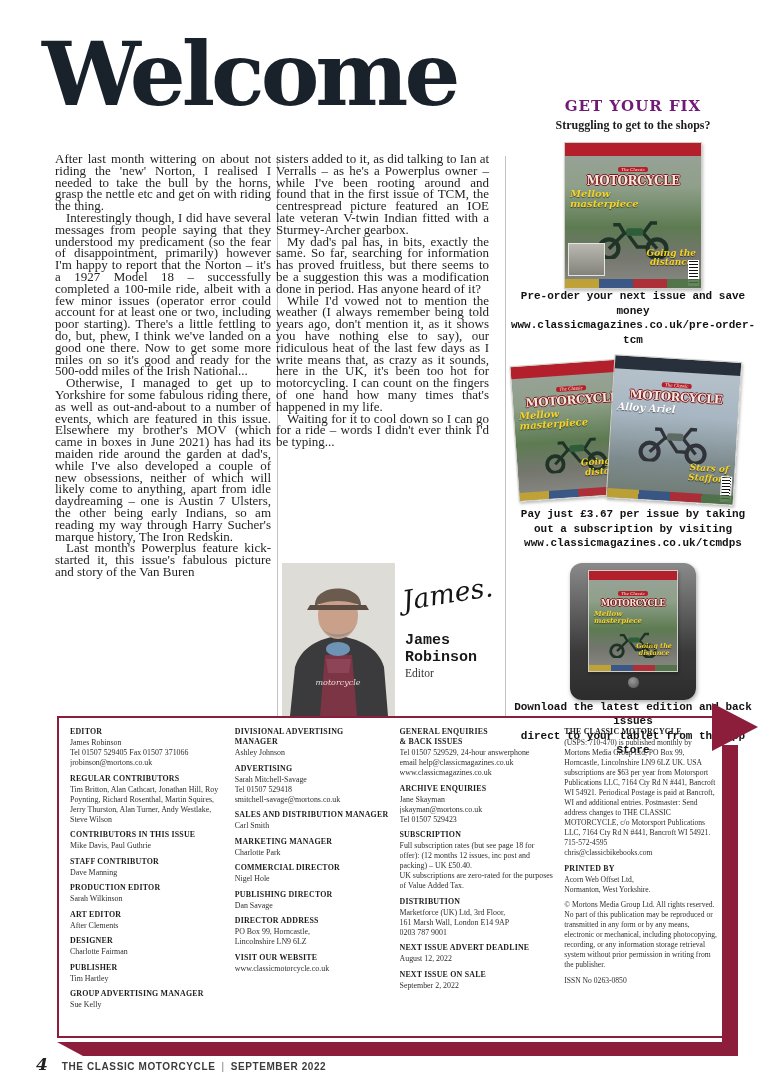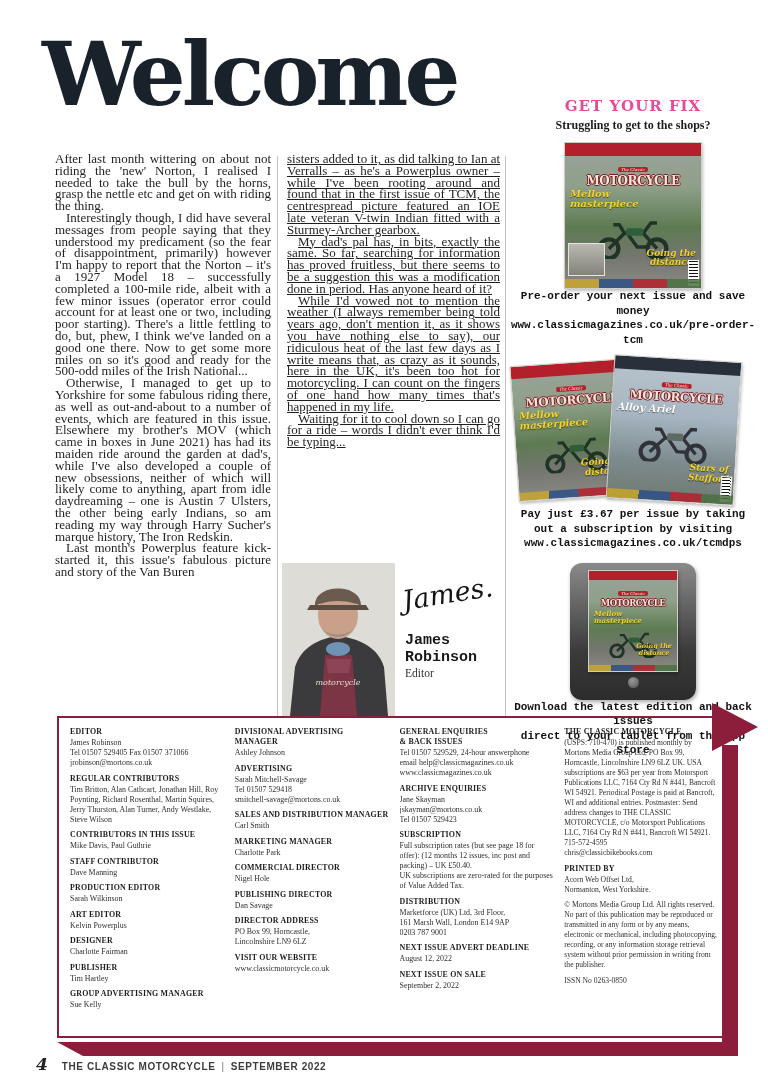--- a/index.html
+++ b/index.html
@@ -10,39 +10,39 @@
   .headline{position:absolute;left:42px;top:28px;width:470px;
             font-family:"DejaVu Serif", serif;font-weight:bold;
             font-size:88px;letter-spacing:-4px;color:#19212b;line-height:1.05;}
 
   
   .bodycol{position:absolute;top:153px;font-size:13px;line-height:11.8px;
            text-align:justify;color:#1f1f1f;}
   .bodycol p{margin:0;}
   .bodycol p + p{text-indent:11px;}
   #col1{left:55px;width:216px;}
-  #col2{left:287px;width:213px;text-decoration:underline;}
+  #col2{left:276px;width:213px;}
   .vrule{position:absolute;top:156px;width:1px;height:560px;background:#c2c2c2;}
   #rule1{left:277px;}
   #rule2{left:505px;}
 
   
   .photo{position:absolute;left:282px;top:563px;width:113px;height:153px;}
   .sigblock{position:absolute;left:405px;top:585px;width:110px;}
   .signature{font-family:"DejaVu Serif", serif;font-style:italic;font-size:27px;
              color:#141414;transform:rotate(-9deg);transform-origin:left bottom;
              white-space:nowrap;}
   .editor-name{margin-top:16px;font-family:Liberation Mono, monospace;font-weight:bold;
                font-size:15px;line-height:17px;color:#181818;white-space:pre-line;}
   .editor-title{font-size:11.5px;color:#333;margin-top:1px;}
 
   
   .sidebar{position:absolute;left:508px;top:97px;width:250px;text-align:center;}
   .sb-title{font-family:"DejaVu Serif", serif;font-weight:bold;font-size:15px;
-            letter-spacing:1px;color:#ec4899;}
+            letter-spacing:1px;color:#701a75;}
   .sb-sub{font-size:12px;font-weight:bold;color:#1c1c1c;margin-top:3px;}
   .sb-caption{font-size:11px;font-weight:bold;line-height:14.5px;color:#111;
               white-space:pre-line;font-family:Liberation Mono, monospace;}
 
   
   .cover{position:relative;overflow:hidden;border:1px solid #cfcfc8;
          box-shadow:1px 2px 3px rgba(0,0,0,.25);
          background:linear-gradient(180deg,#9aa29b 0%,#8fa08a 30%,#5d7b52 58%,#74766e 78%,#8a8a84 100%);}
   .cover.ariel{background:linear-gradient(180deg,#b9c4cc 0%,#a7b6c2 40%,#7e8b8e 72%,#6f7a70 100%);}
   .cv-topbar{height:9%;background:#b3202c;}
@@ -280,21 +280,21 @@
           <div class="mbody">Dave Manning</div>
         </div>
 
         <div class="mblock">
           <div class="mhead">PRODUCTION EDITOR</div>
           <div class="mbody">Sarah Wilkinson</div>
         </div>
 
         <div class="mblock">
           <div class="mhead">ART EDITOR</div>
-          <div class="mbody">Kelvin Powerplus</div>
+          <div class="mbody">After Clements</div>
         </div>
 
         <div class="mblock">
           <div class="mhead">DESIGNER</div>
           <div class="mbody">Charlotte Fairman</div>
         </div>
 
         <div class="mblock">
           <div class="mhead">PUBLISHER</div>
           <div class="mbody">Tim Hartley</div>

